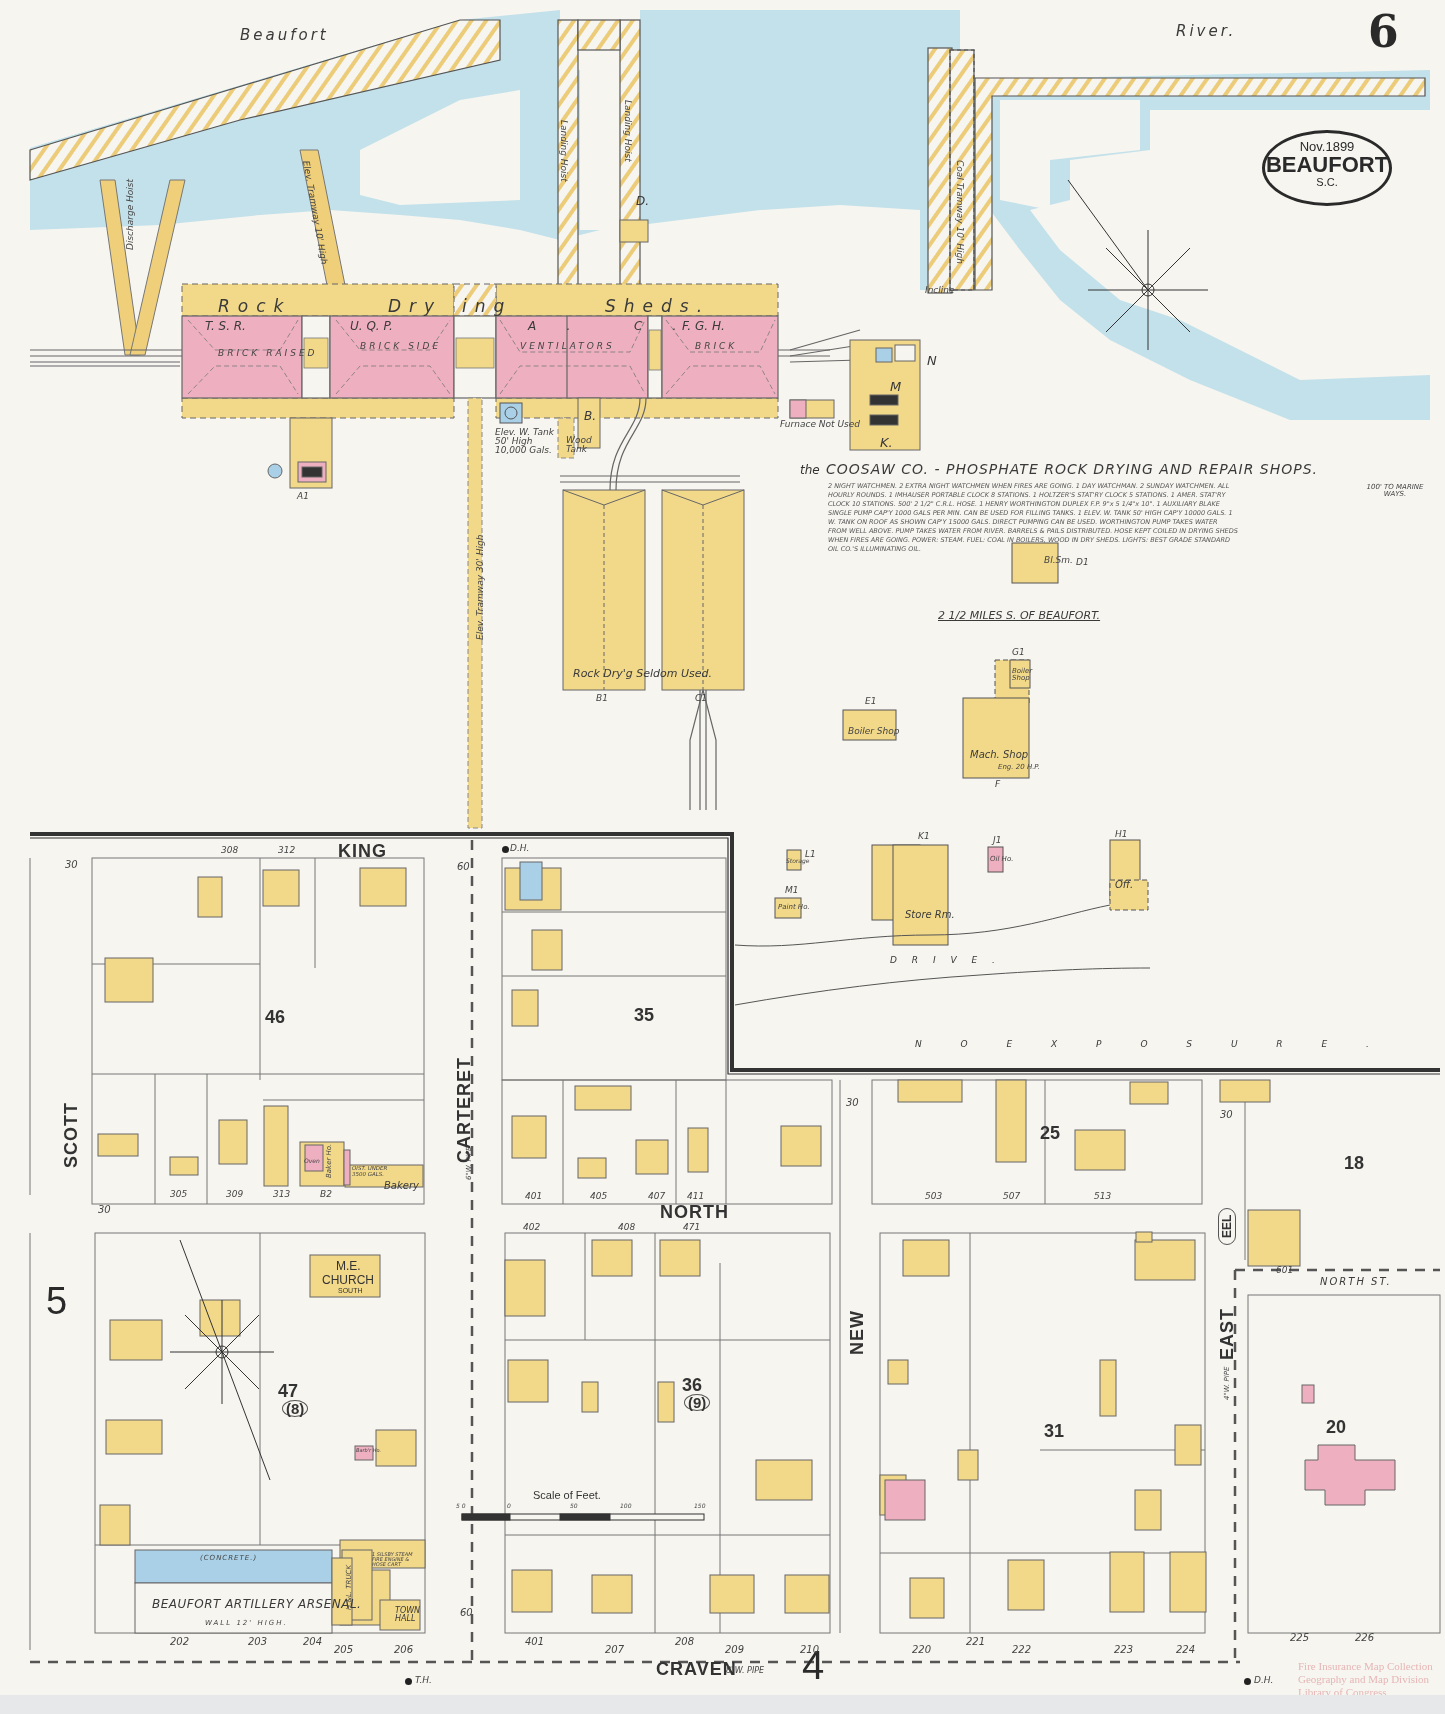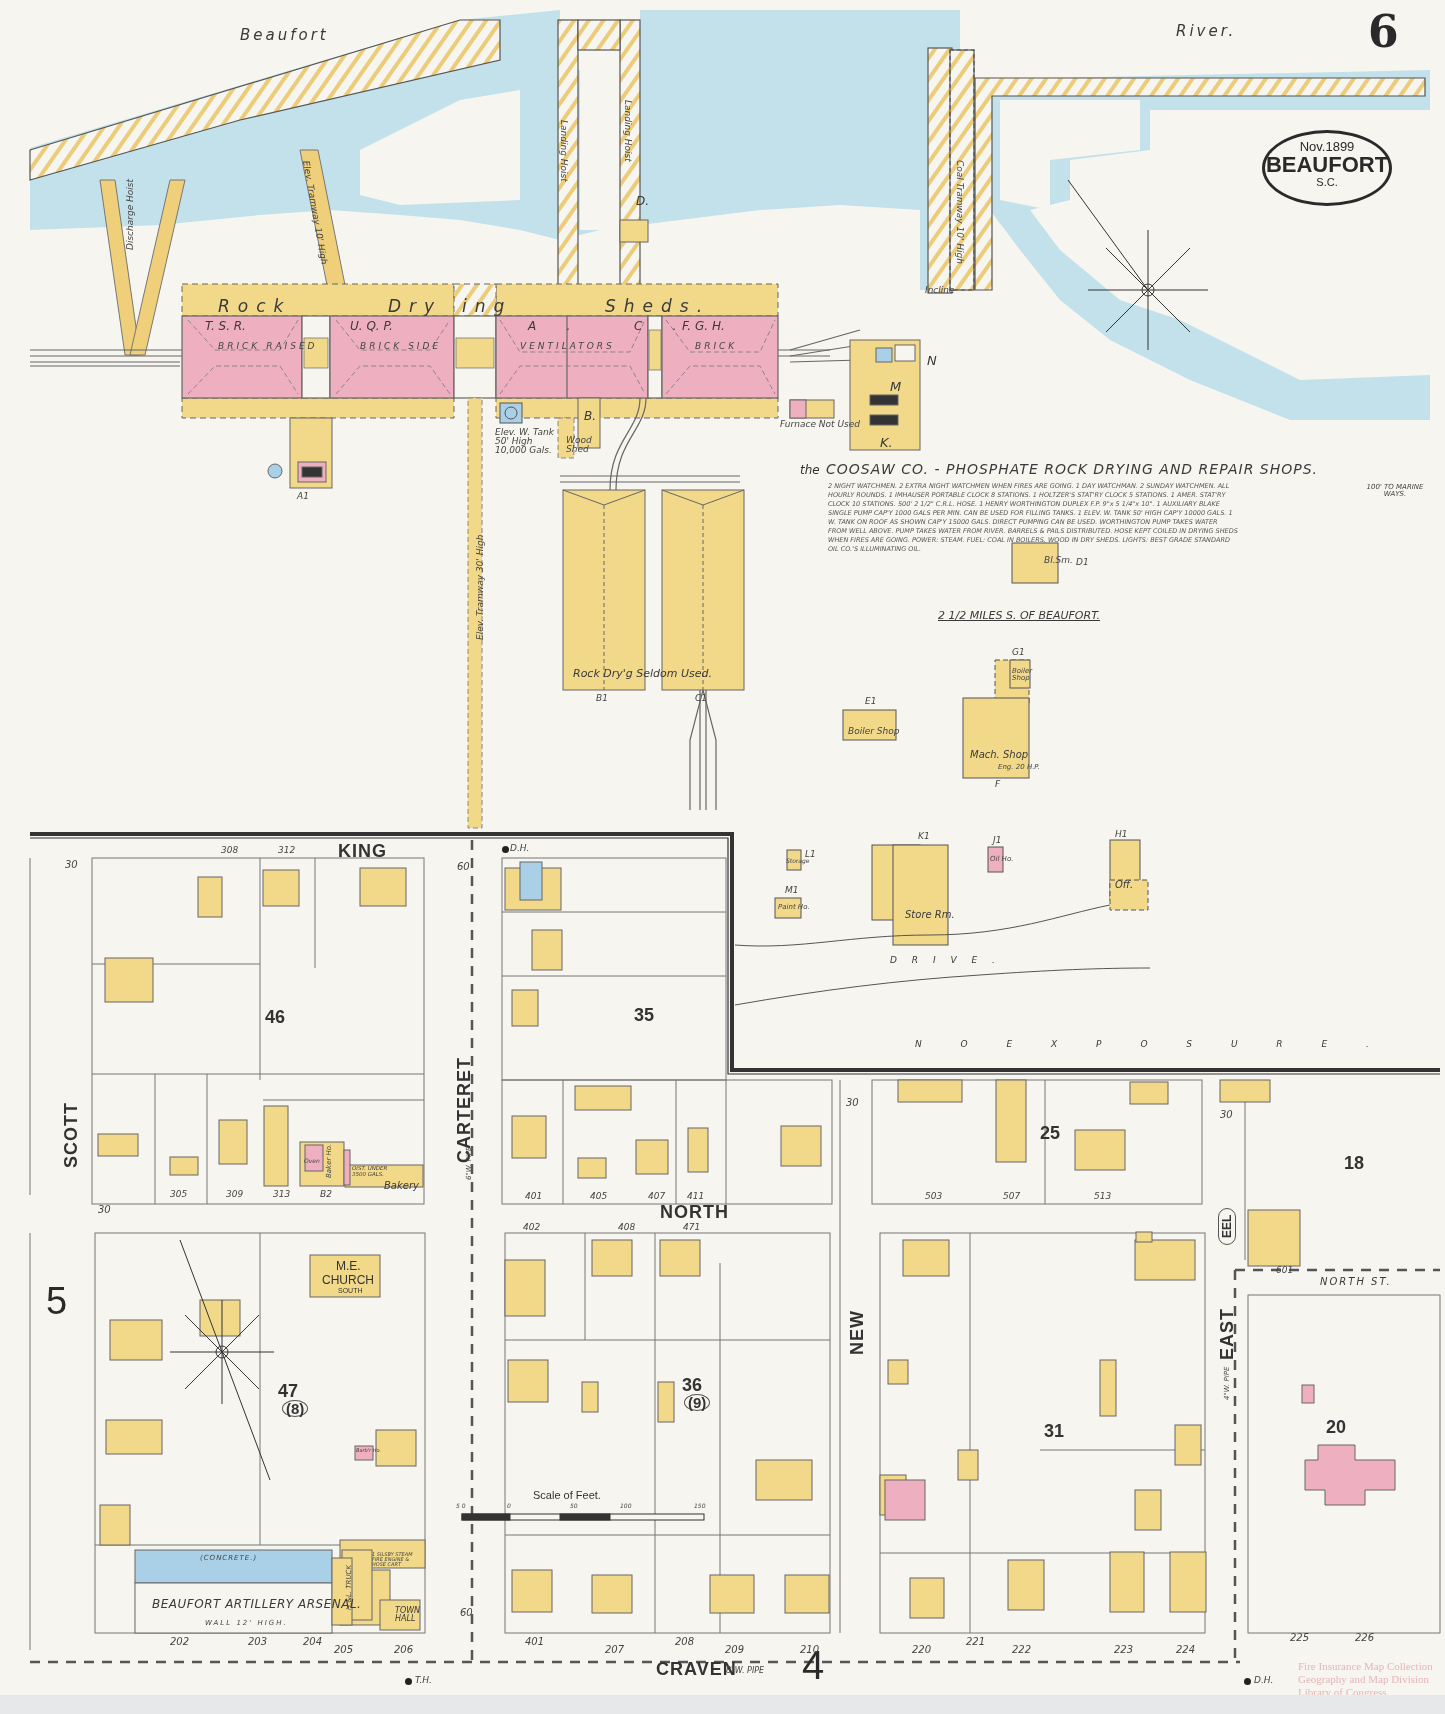--- a/index.html
+++ b/index.html
@@ -334,28 +334,28 @@
 
 <div class="lbl it" style="left:218px;top:298px;font-size:17px;letter-spacing:8px;">Rock</div>
 <div class="lbl it" style="left:388px;top:298px;font-size:17px;letter-spacing:8px;">Dry</div>
 <div class="lbl it" style="left:462px;top:298px;font-size:17px;letter-spacing:8px;">ing</div>
 <div class="lbl it" style="left:605px;top:298px;font-size:17px;letter-spacing:8px;">Sheds.</div>
 
 <div class="lbl it" style="left:205px;top:320px;font-size:12px;">T.  S.  R.</div>
 <div class="lbl it" style="left:350px;top:320px;font-size:12px;">U.  Q.  P.</div>
 <div class="lbl it" style="left:528px;top:320px;font-size:12px;letter-spacing:30px;">A.  C.</div>
 <div class="lbl it" style="left:682px;top:320px;font-size:12px;">F.  G.  H.</div>
-<div class="lbl tiny" style="left:218px;top:342px;letter-spacing:3px;">BRICK RAISED</div>
+<div class="lbl tiny" style="left:218px;top:349px;letter-spacing:3px;">BRICK RAISED</div>
 <div class="lbl tiny" style="left:360px;top:342px;letter-spacing:3px;">BRICK SIDE</div>
 <div class="lbl tiny" style="left:520px;top:342px;letter-spacing:3px;">VENTILATORS</div>
 <div class="lbl tiny" style="left:695px;top:342px;letter-spacing:3px;">BRICK</div>
 
 <div class="lbl it" style="left:573px;top:668px;font-size:11px;">Rock Dry'g  Seldom Used.</div>
 <div class="lbl tiny" style="left:495px;top:428px;width:60px;white-space:normal;">Elev. W. Tank 50' High 10,000 Gals.</div>
-<div class="lbl tiny" style="left:566px;top:436px;width:30px;white-space:normal;">Wood Shed</div>
+<div class="lbl tiny" style="left:566px;top:436px;width:30px;white-space:normal;">Wood Tank</div>
 <div class="lbl tiny" style="left:568px;top:120px;transform:rotate(90deg);transform-origin:left top;">Landing Hoist</div>
 <div class="lbl tiny" style="left:632px;top:100px;transform:rotate(90deg);transform-origin:left top;">Landing Hoist</div>
 <div class="lbl tiny" style="left:310px;top:160px;transform:rotate(80deg);transform-origin:left top;">Elev. Tramway 10' High</div>
 <div class="lbl tiny" style="left:964px;top:160px;transform:rotate(90deg);transform-origin:left top;">Coal Tramway 10' High</div>
 <div class="lbl tiny" style="left:476px;top:640px;transform:rotate(-90deg);transform-origin:left top;">Elev. Tramway 30' High</div>
 <div class="lbl tiny" style="left:925px;top:286px;">Incline</div>
 <div class="lbl tiny" style="left:126px;top:250px;transform:rotate(-90deg);transform-origin:left top;">Discharge Hoist</div>
 <div class="lbl tiny" style="left:780px;top:420px;">Furnace Not Used</div>
 
 <div class="lbl it" style="left:927px;top:354px;font-size:13px;">N</div>

